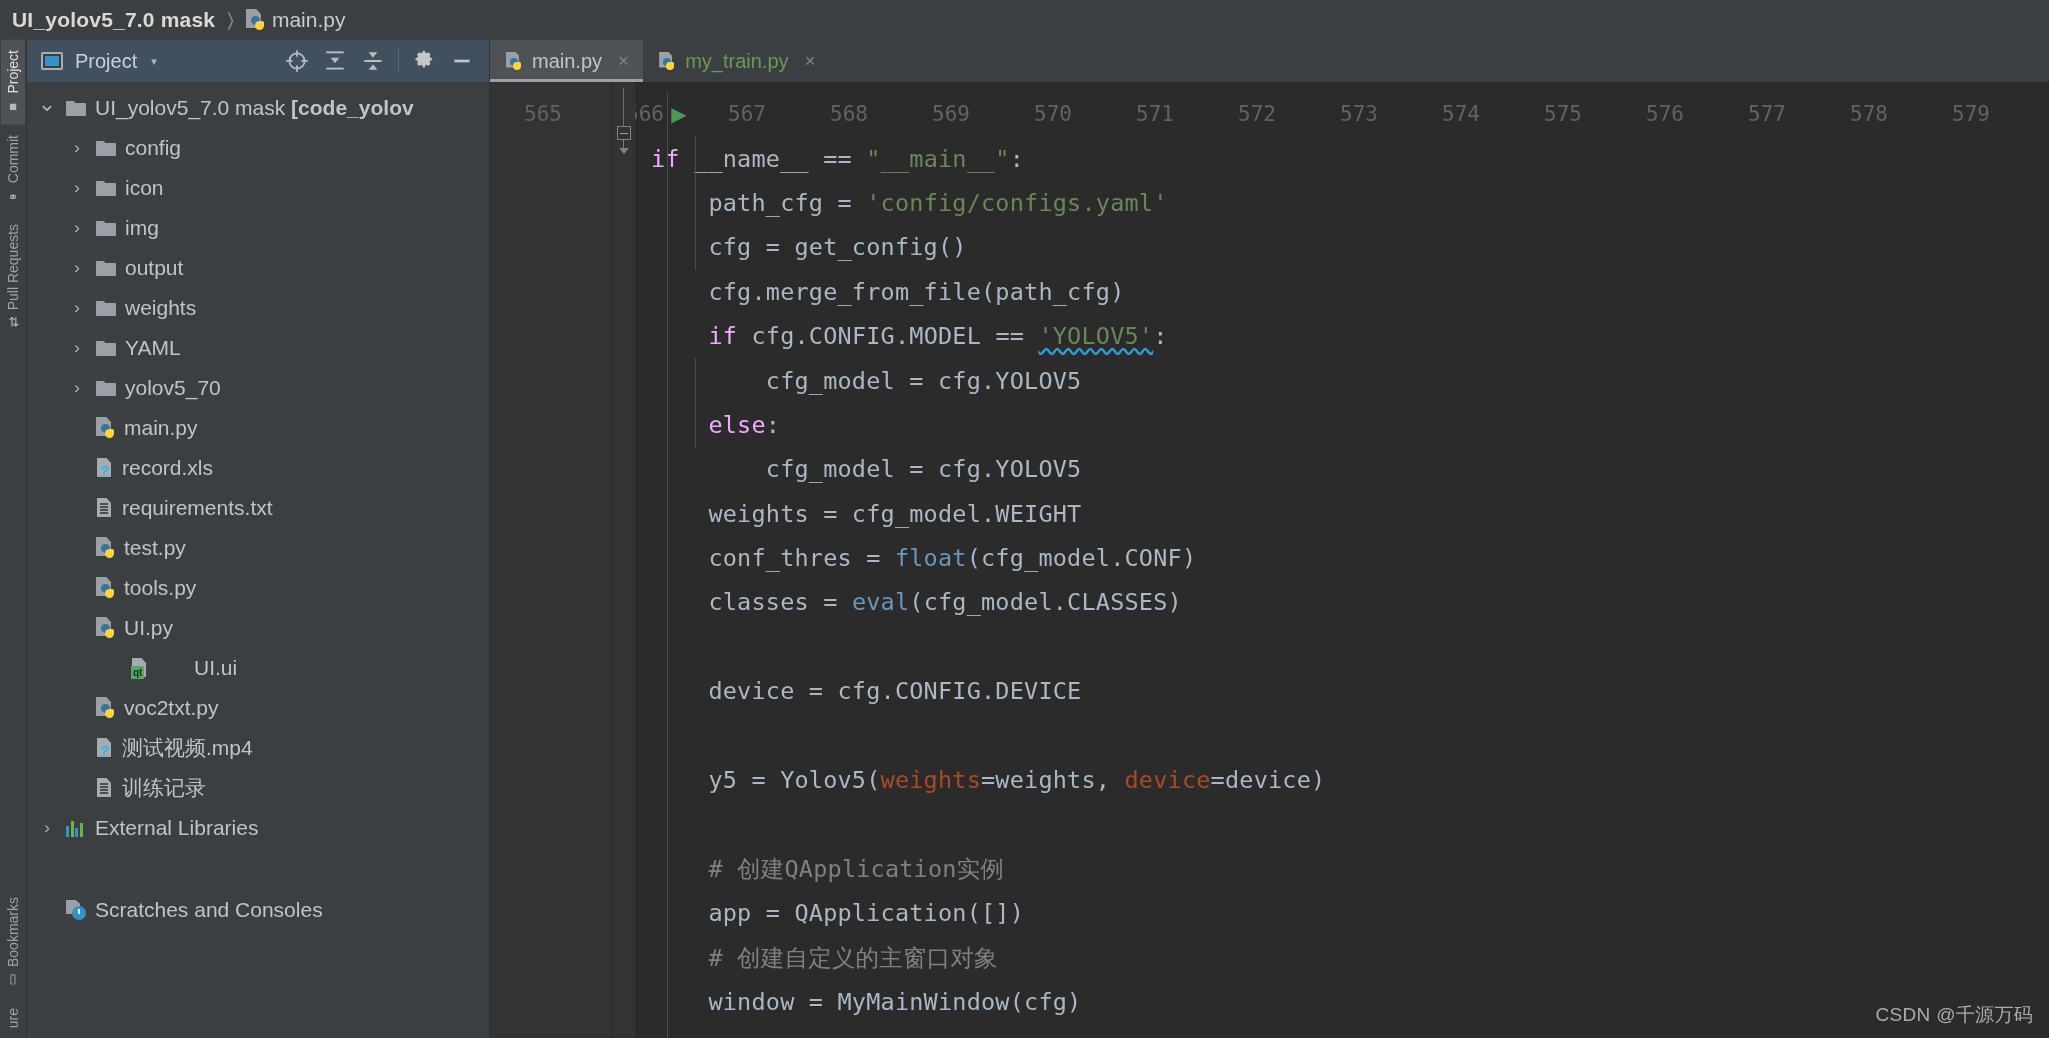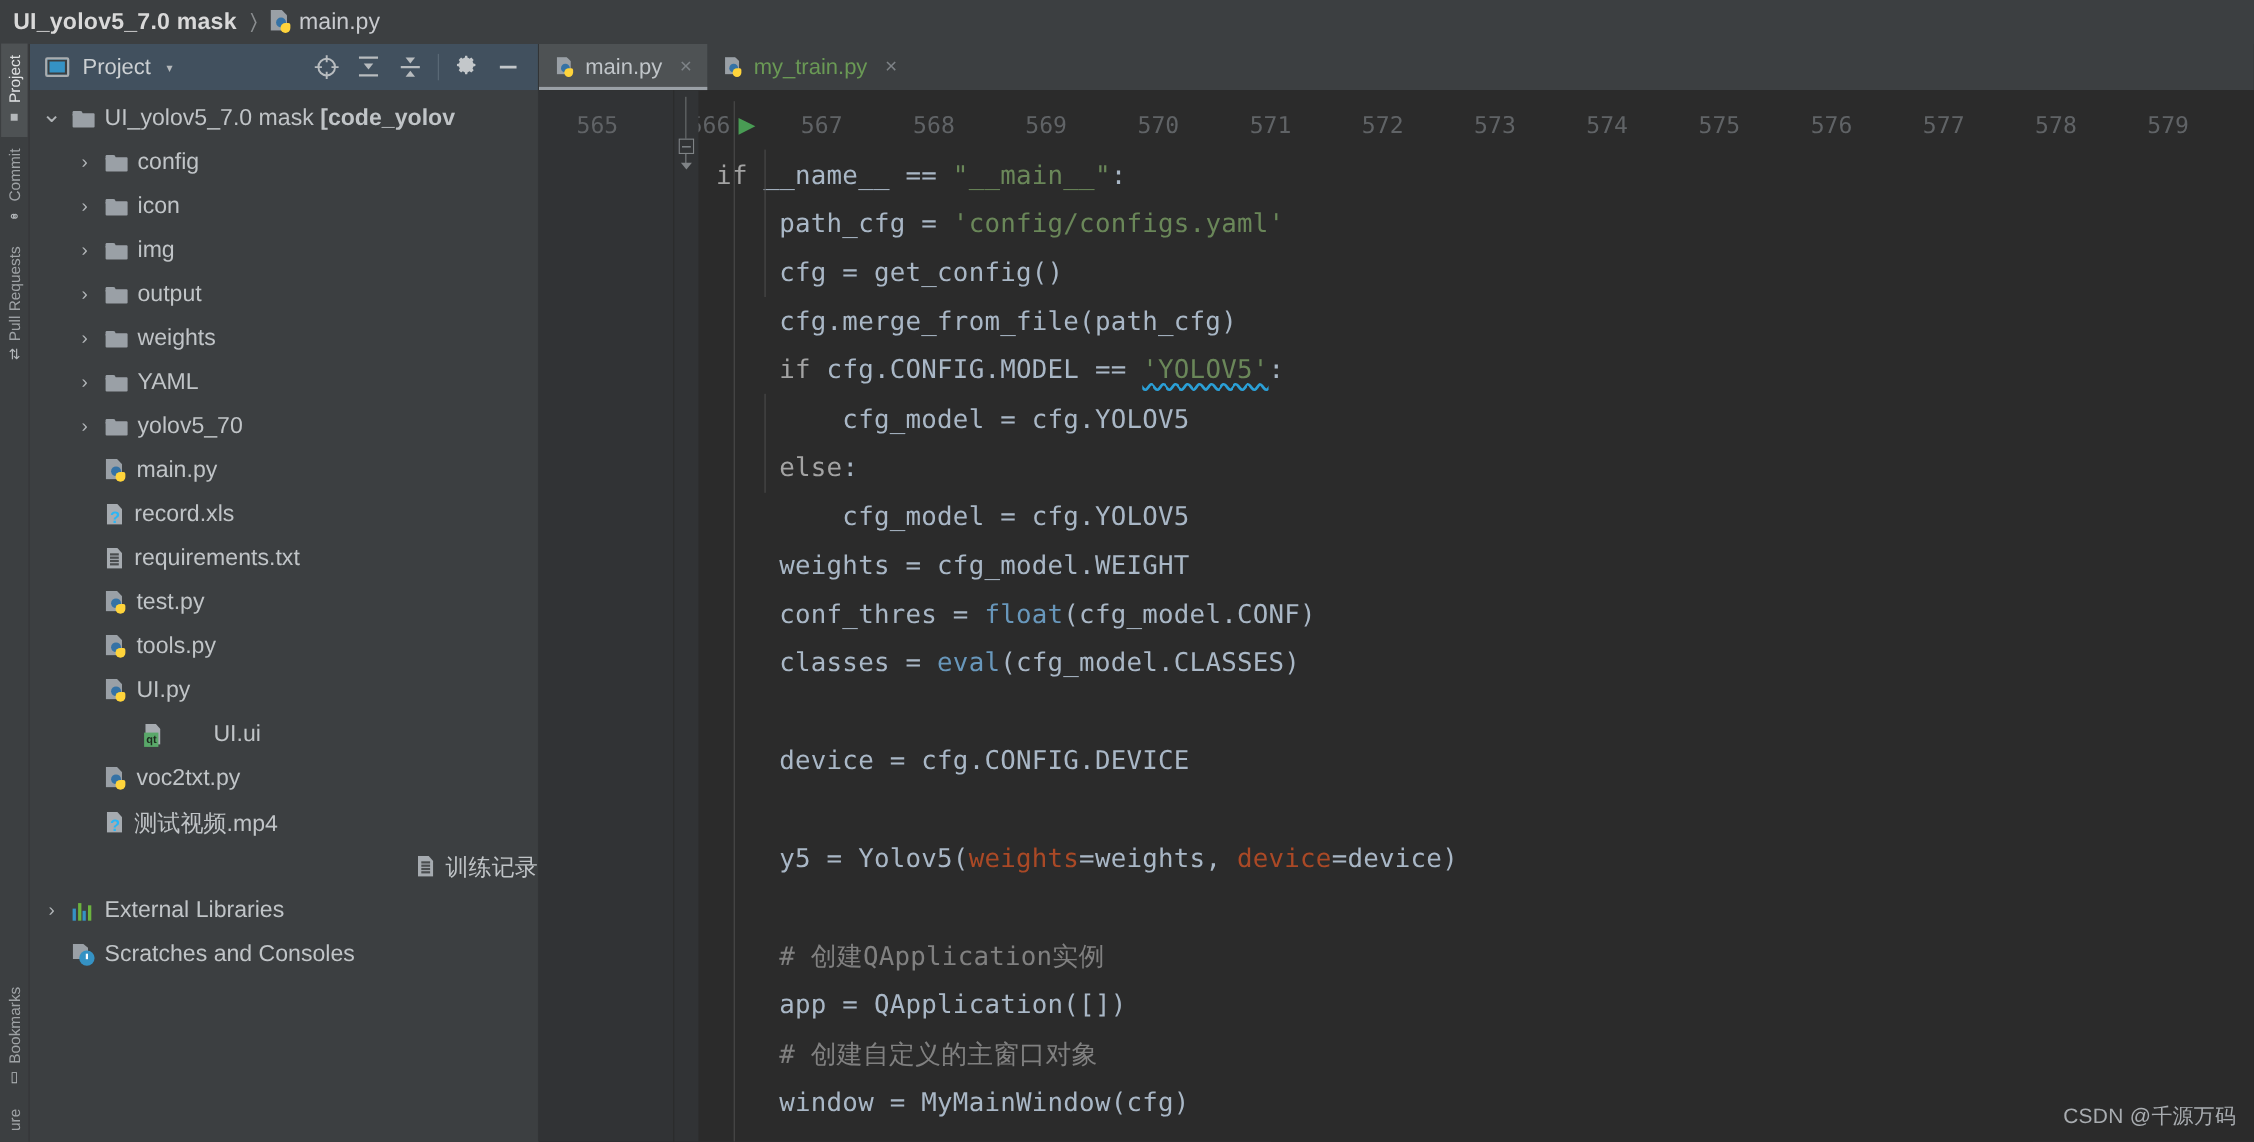--- a/index.html
+++ b/index.html
@@ -246,21 +246,21 @@
     overflow: hidden; position: relative;
   }
   .cline {
     height: 44.4px; display: flex; align-items: center;
     font-family: "DejaVu Sans Mono", monospace; font-size: 23.5px;
     white-space: pre; color: #a9b7c6; letter-spacing: .2px;
   }
   .indentguide {
     position: absolute; width: 1px; background: #4b4b4b;
   }
-  .kw { color: #a3a3a3; }
+  .kw { color: #f0abfc; }
   .str { color: #6a8759; }
   .kwarg { color: #aa4926; }
   .com { color: #808080; }
   .num-lit { color: #6897bb; }
   .ident { color: #a9b7c6; }
   .squiggle {
     text-decoration: underline wavy #2a9fd6;
     text-decoration-skip-ink: none;
     text-underline-offset: 4px;
   }
@@ -495,42 +495,42 @@
             <span class="tw">voc2txt.py</span>
           </div>
           <div class="trow" style="padding-left: 40px;">
             <span class="chev blank">&nbsp;</span>
             <span class="qicon">
               <span class="sheet"></span>
               <span class="qm">?</span>
             </span>
             <span class="tw">测试视频.mp4</span>
           </div>
-          <div class="trow" style="padding-left: 40px; justify-content: flex-end;">
+          <div class="trow" style="padding-left: 40px;">
             <span class="chev blank">&nbsp;</span>
             <span class="docicon">
               <span class="sheet"></span>
               <span class="ln" style="top:5px"></span>
               <span class="ln" style="top:8px"></span>
               <span class="ln" style="top:11px"></span>
               <span class="ln" style="top:14px"></span>
             </span>
             <span class="tw">训练记录</span>
           </div>
           <div class="trow" style="padding-left: 10px;">
             <span class="chev">›</span>
             <span class="libicon">
               <span style="height:11px;background:#3592c4"></span>
               <span style="height:16px"></span>
               <span style="height:9px;background:#3592c4"></span>
               <span style="height:14px"></span>
             </span>
             <span class="tw">External Libraries</span>
           </div>
-          <div class="trow" style="padding-left: 10px;">
+          <div class="trow" style="padding-left: 10px; margin-top: 42px;">
             <span class="chev blank">&nbsp;</span>
             <span class="scratchicon">
               <span class="pg"></span>
               <span class="clk"></span>
             </span>
             <span class="tw">Scratches and Consoles</span>
           </div>
         </div>
     </div>
 

